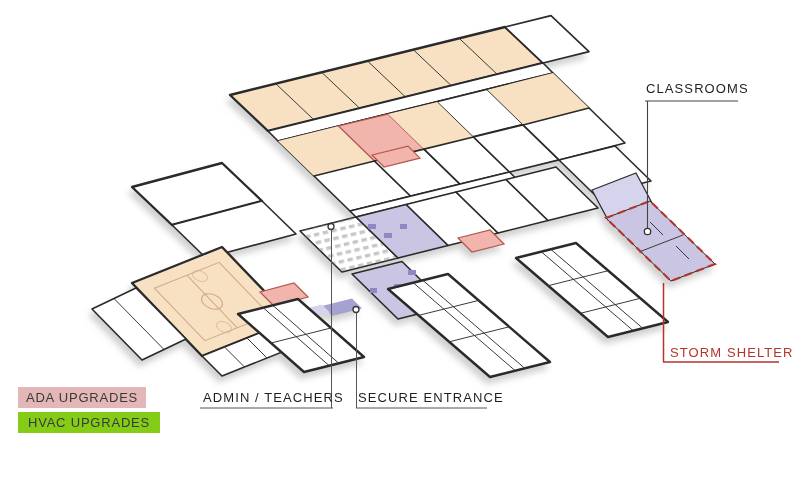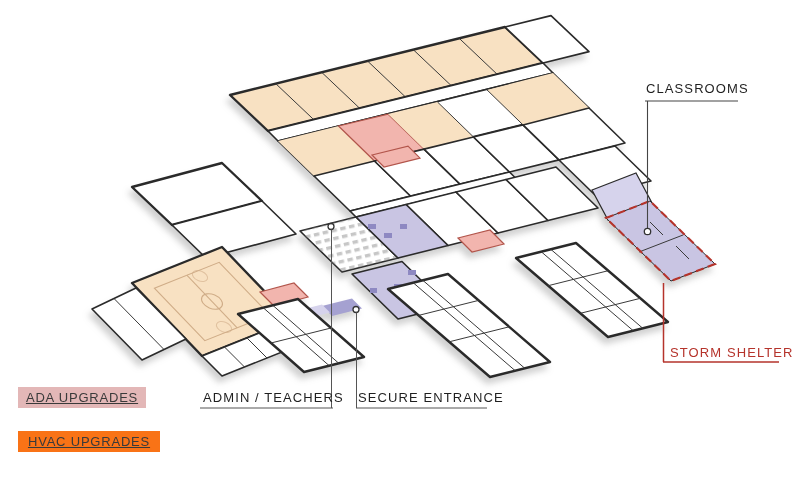--- a/index.html
+++ b/index.html
@@ -17,23 +17,23 @@
   .lavdk{fill:#a5a1d1;}
   .furn{fill:#8e89c2;stroke:none;}
   .court{fill:none;stroke:#c9a47e;stroke-width:1.1;opacity:.85;}
   .leader{stroke:#555;stroke-width:1;fill:none;}
   .leaderline{stroke:#444;stroke-width:1.1;fill:none;}
   .red{stroke:#b5332b;fill:none;}
   .dot{fill:#ffffff;stroke:#333;stroke-width:1.3;}
   text.lbl{font-size:13px;letter-spacing:1.1px;fill:#1f1f1f;font-weight:500;}
   text.redlbl{font-size:13px;letter-spacing:1.1px;font-weight:500;fill:#b5332b;}
   .chip{position:absolute;height:21px;display:flex;align-items:center;justify-content:center;
-        font-size:13px;letter-spacing:.8px;color:#3a3a3a;font-weight:500;text-decoration:underline;}
+        font-size:13px;letter-spacing:.8px;color:#3a3a3a;font-weight:500;}
   .chip-ada{left:18px;top:387px;width:128px;background:#e3b7b7;}
-  .chip-hvac{left:18px;top:412px;width:142px;background:#f97316;margin-top:19px;}
+  .chip-hvac{left:18px;top:412px;width:142px;background:#84cc16;}
 </style>
 </head>
 <body>
 
 <div class="canvas">
 <svg width="800" height="485" viewBox="0 0 800 485">
   <defs>
     <pattern id="tbl" width="9" height="8" patternUnits="userSpaceOnUse" patternTransform="rotate(-13)">
       <rect x="1" y="2" width="5.5" height="3.4" fill="#8f8f8f"></rect>
     </pattern>

